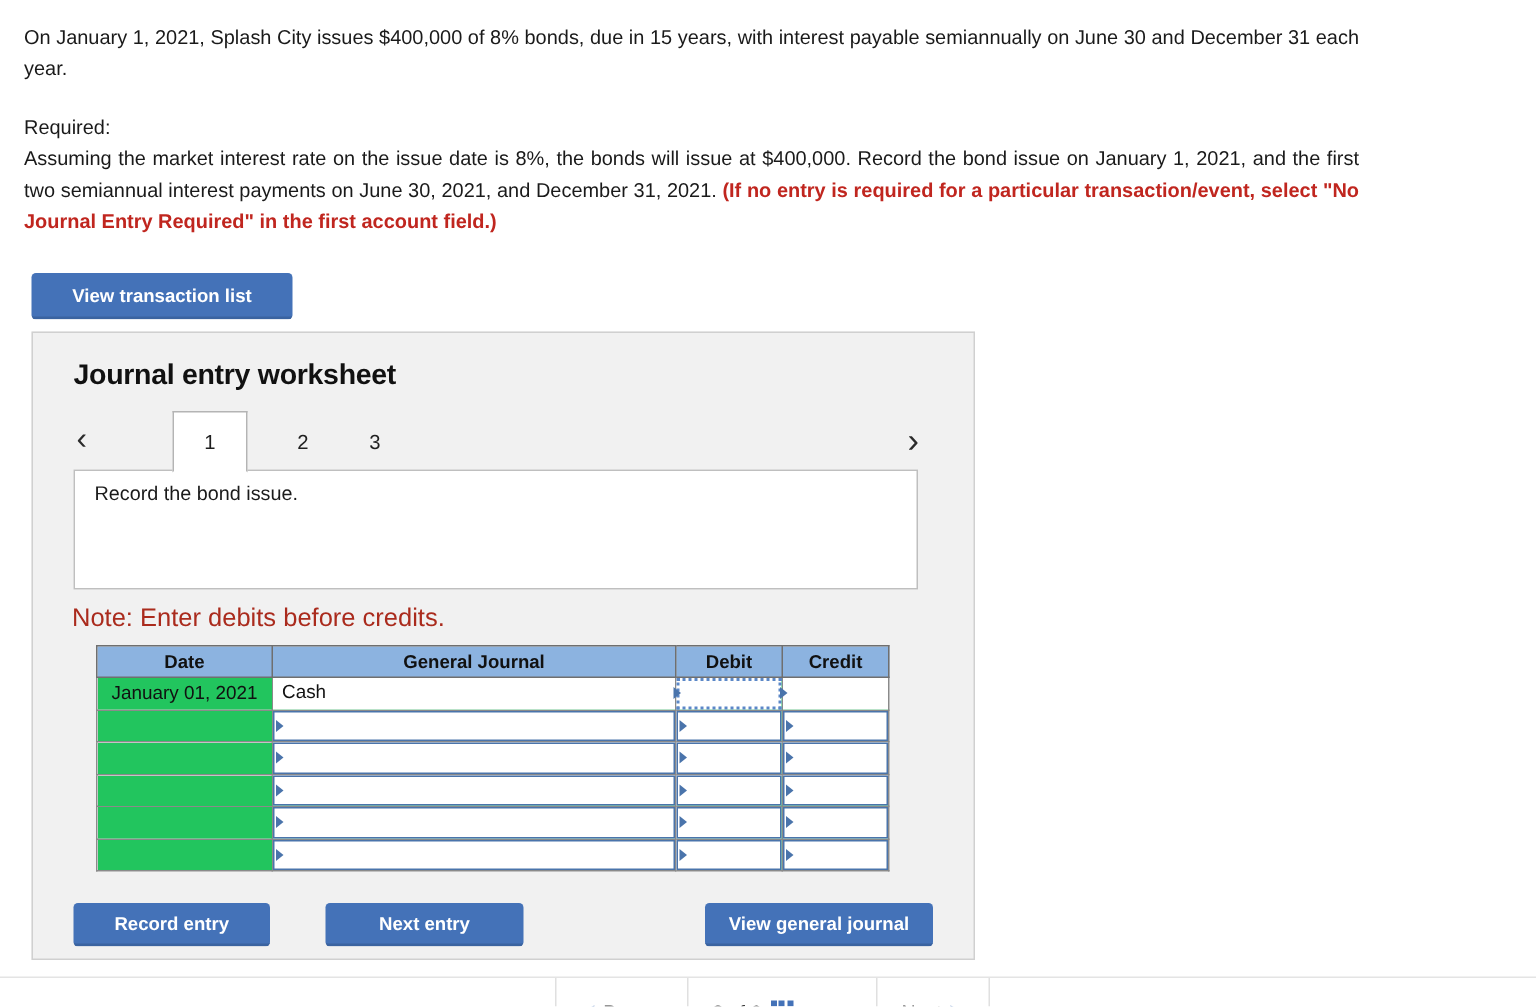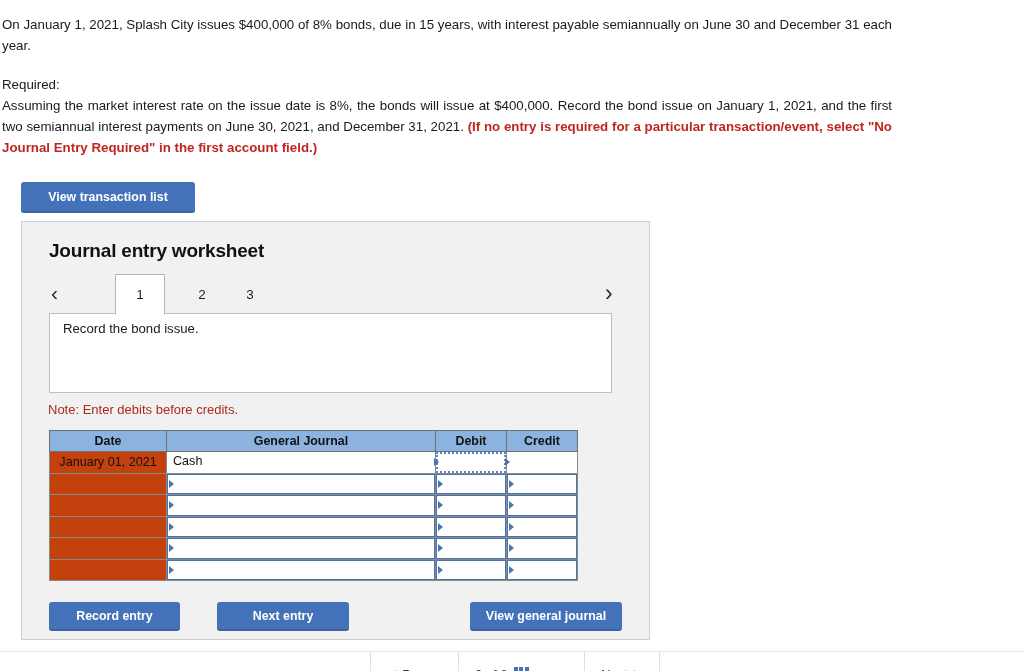--- a/index.html
+++ b/index.html
@@ -7,21 +7,21 @@
     margin: 0; padding: 0;
     width: 1024px; height: 671px;
     background: #ffffff;
     font-family: "Liberation Sans", sans-serif;
     overflow: hidden;
   }
   .page { position: relative; width: 1024px; height: 671px; background:#fff; }
 
   
   .problem {
-    position: absolute; left: 2px; top: 14px; width: 890px;
+    position: absolute; left: 16px; top: 14px; width: 890px;
     font-size: 13.3px; line-height: 21px; color: #1a1a1a;
     text-align: justify;
   }
   .problem p { margin: 0; }
   .req-block { margin-top: 18px !important; }
   .req-label { font-weight: normal; display: block; }
   .red-bold { color: #c0261f; font-weight: bold; }
 
   
   .btn {
@@ -88,42 +88,42 @@
     background: #ffffff; border: 1px solid #bfbfbf;
     z-index: 1;
   }
   .desc-text {
     position: absolute; left: 13px; top: 7px;
     font-size: 13.2px; color: #1a1a1a;
   }
 
   .ws-note {
     position: absolute; left: 26px; top: 180px;
-    font-size: 13px; color: #aa2b1d;
+    font-size: 17px; color: #aa2b1d;
   }
 
   
   .jtable {
-    position: absolute; left: 27px; top: 208px;
+    position: absolute; left: 42px; top: 208px;
     width: 528px;
     border-collapse: collapse;
     background: #ffffff;
     table-layout: fixed;
   }
   .jtable th {
     background: #8cb3e0;
     border: 1px solid #6f6f6f;
     height: 21px;
     font-size: 12.4px; font-weight: bold; color: #111;
     padding: 0; text-align: center;
   }
   .jtable td {
     border: 1px solid #8a8a8a;
     height: 21.5px; padding: 0;
-    background: #c2410c;
+    background: #22c55e;
     position: relative;
   }
   .col-date  { width: 117px; }
   .col-gj    { width: 269px; }
   .col-debit { width: 71px; }
   .col-credit{ width: 71px; }
 
   .cell-date {
     font-size: 12.6px; color: #111; text-align: center;
     padding: 0 4px; white-space: nowrap;

